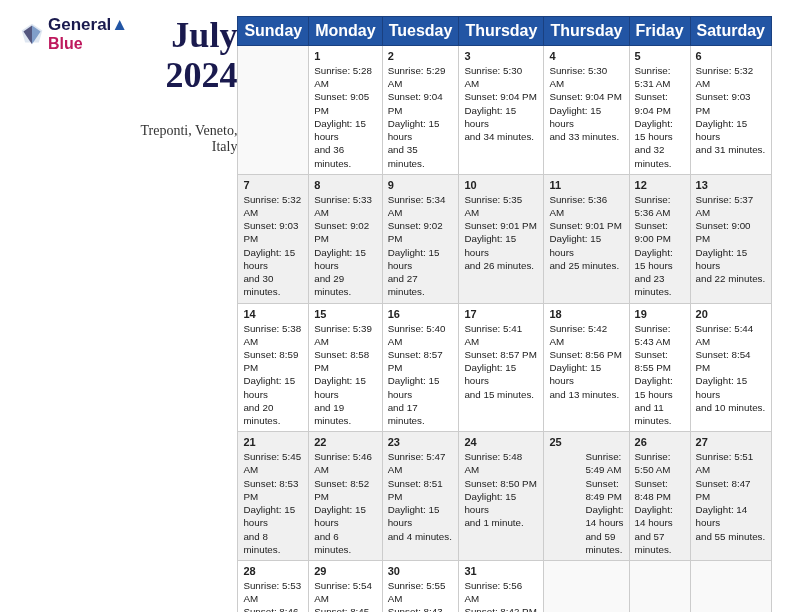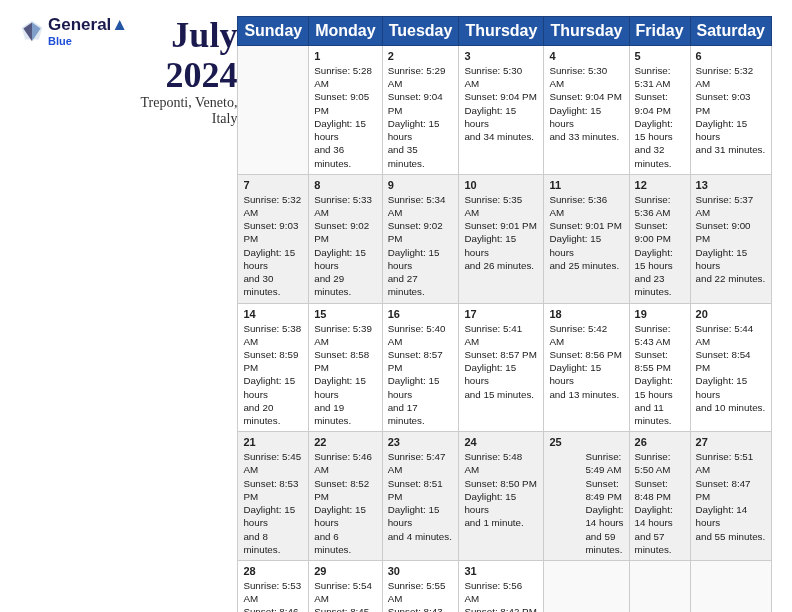--- a/index.html
+++ b/index.html
@@ -44,20 +44,21 @@
     }
     .month-title {
       font-size: 36px;
       font-weight: bold;
       color: #1a1a4e;
       line-height: 1.1;
     }
     .location {
       font-size: 14px;
       color: #333;
+      margin-top: 28px;
     }
     .calendar {
       flex: 1;
       border-collapse: collapse;
       width: 100%;
       font-size: 10.5px;
     }
     .calendar thead th {
       background-color: #2255a4;
       color: #fff;
@@ -99,21 +100,21 @@
 <div class="page">
   <div class="header">
     <div class="logo">
       <svg class="logo-icon" viewBox="0 0 28 28">
         <polygon points="14,2 26,10 22,24 6,24 2,10" fill="#2255a4" opacity="0.15"></polygon>
         <polygon points="14,4 24,11 14,26" fill="#2255a4" opacity="0.5"></polygon>
         <polygon points="14,4 4,11 14,26" fill="#1a1a4e" opacity="0.7"></polygon>
       </svg>
       <div class="logo-text">
         <div><span style="color:#1a1a4e">General</span><span style="color:#2255a4">▲</span></div>
-        <div style="color:#1d4ed8; font-size:11px;">Blue</div>
+        <div style="color:#be185d; font-size:16px;">Blue</div>
       </div>
     </div>
     <div class="title-block">
       <div class="month-title">July 2024</div>
       <div class="location">Treponti, Veneto, Italy</div>
     </div>
   </div>
 
   <table class="calendar">
     <thead>

